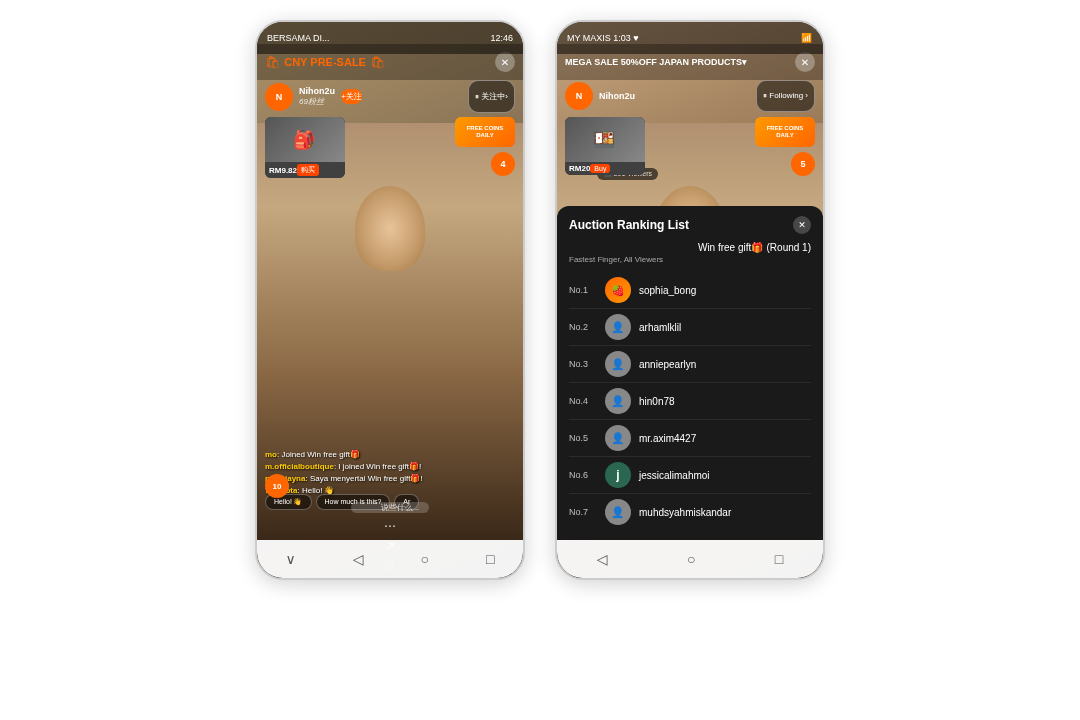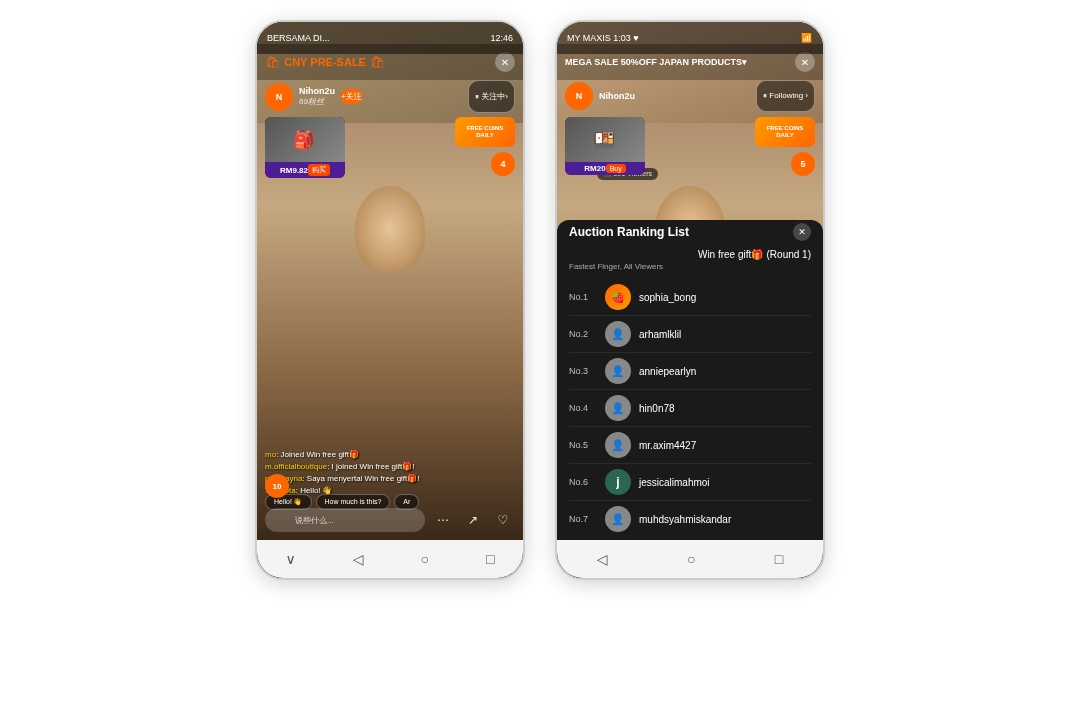--- a/index.html
+++ b/index.html
@@ -181,28 +181,28 @@
 
     .product-img {
       width: 100%;
       height: 45px;
       background: linear-gradient(135deg, #555 0%, #888 100%);
       display: flex; align-items: center; justify-content: center;
       font-size: 18px;
     }
 
     .product-price {
-      background: #4c1d95;
+      background: #404040;
       color: #fff;
       font-size: 8px;
       font-weight: bold;
       padding: 2px 4px;
       display: flex;
       align-items: center;
-      justify-content: center;
+      justify-content: flex-start;
     }
 
     .buy-btn-small {
       background: #ff4400;
       color: #fff;
       border: none;
       border-radius: 3px;
       font-size: 7px;
       padding: 1px 4px;
       cursor: pointer;
@@ -255,34 +255,35 @@
 
     .chat-msg {
       color: #fff;
       font-size: 8px;
       margin-bottom: 3px;
       text-shadow: 1px 1px 2px rgba(0,0,0,0.8);
     }
 
     .chat-name {
       color: #ffcc00;
-      font-weight: normal;
+      font-weight: bold;
     }
 
     
     .bottom-bar {
       position: absolute;
       bottom: 40px;
       left: 0; right: 0;
       height: 36px;
       display: flex;
       align-items: center;
       padding: 0 8px;
       gap: 6px;
       z-index: 7;
+      flex-direction: column;
     }
 
     .chat-input {
       flex: 1;
       background: rgba(255,255,255,0.2);
       border-radius: 15px;
       height: 24px;
       display: flex; align-items: center;
       padding: 0 10px;
       color: rgba(255,255,255,0.8);
@@ -357,21 +358,21 @@
     }
 
     
     .auction-panel {
       position: absolute;
       bottom: 38px;
       left: 0; right: 0;
       background: #1a1a1a;
       border-radius: 12px 12px 0 0;
       z-index: 20;
-      padding: 3px 12px;
+      padding: 10px 12px;
     }
 
     .panel-header {
       display: flex;
       align-items: center;
       justify-content: space-between;
       margin-bottom: 8px;
     }
 
     .panel-title {

